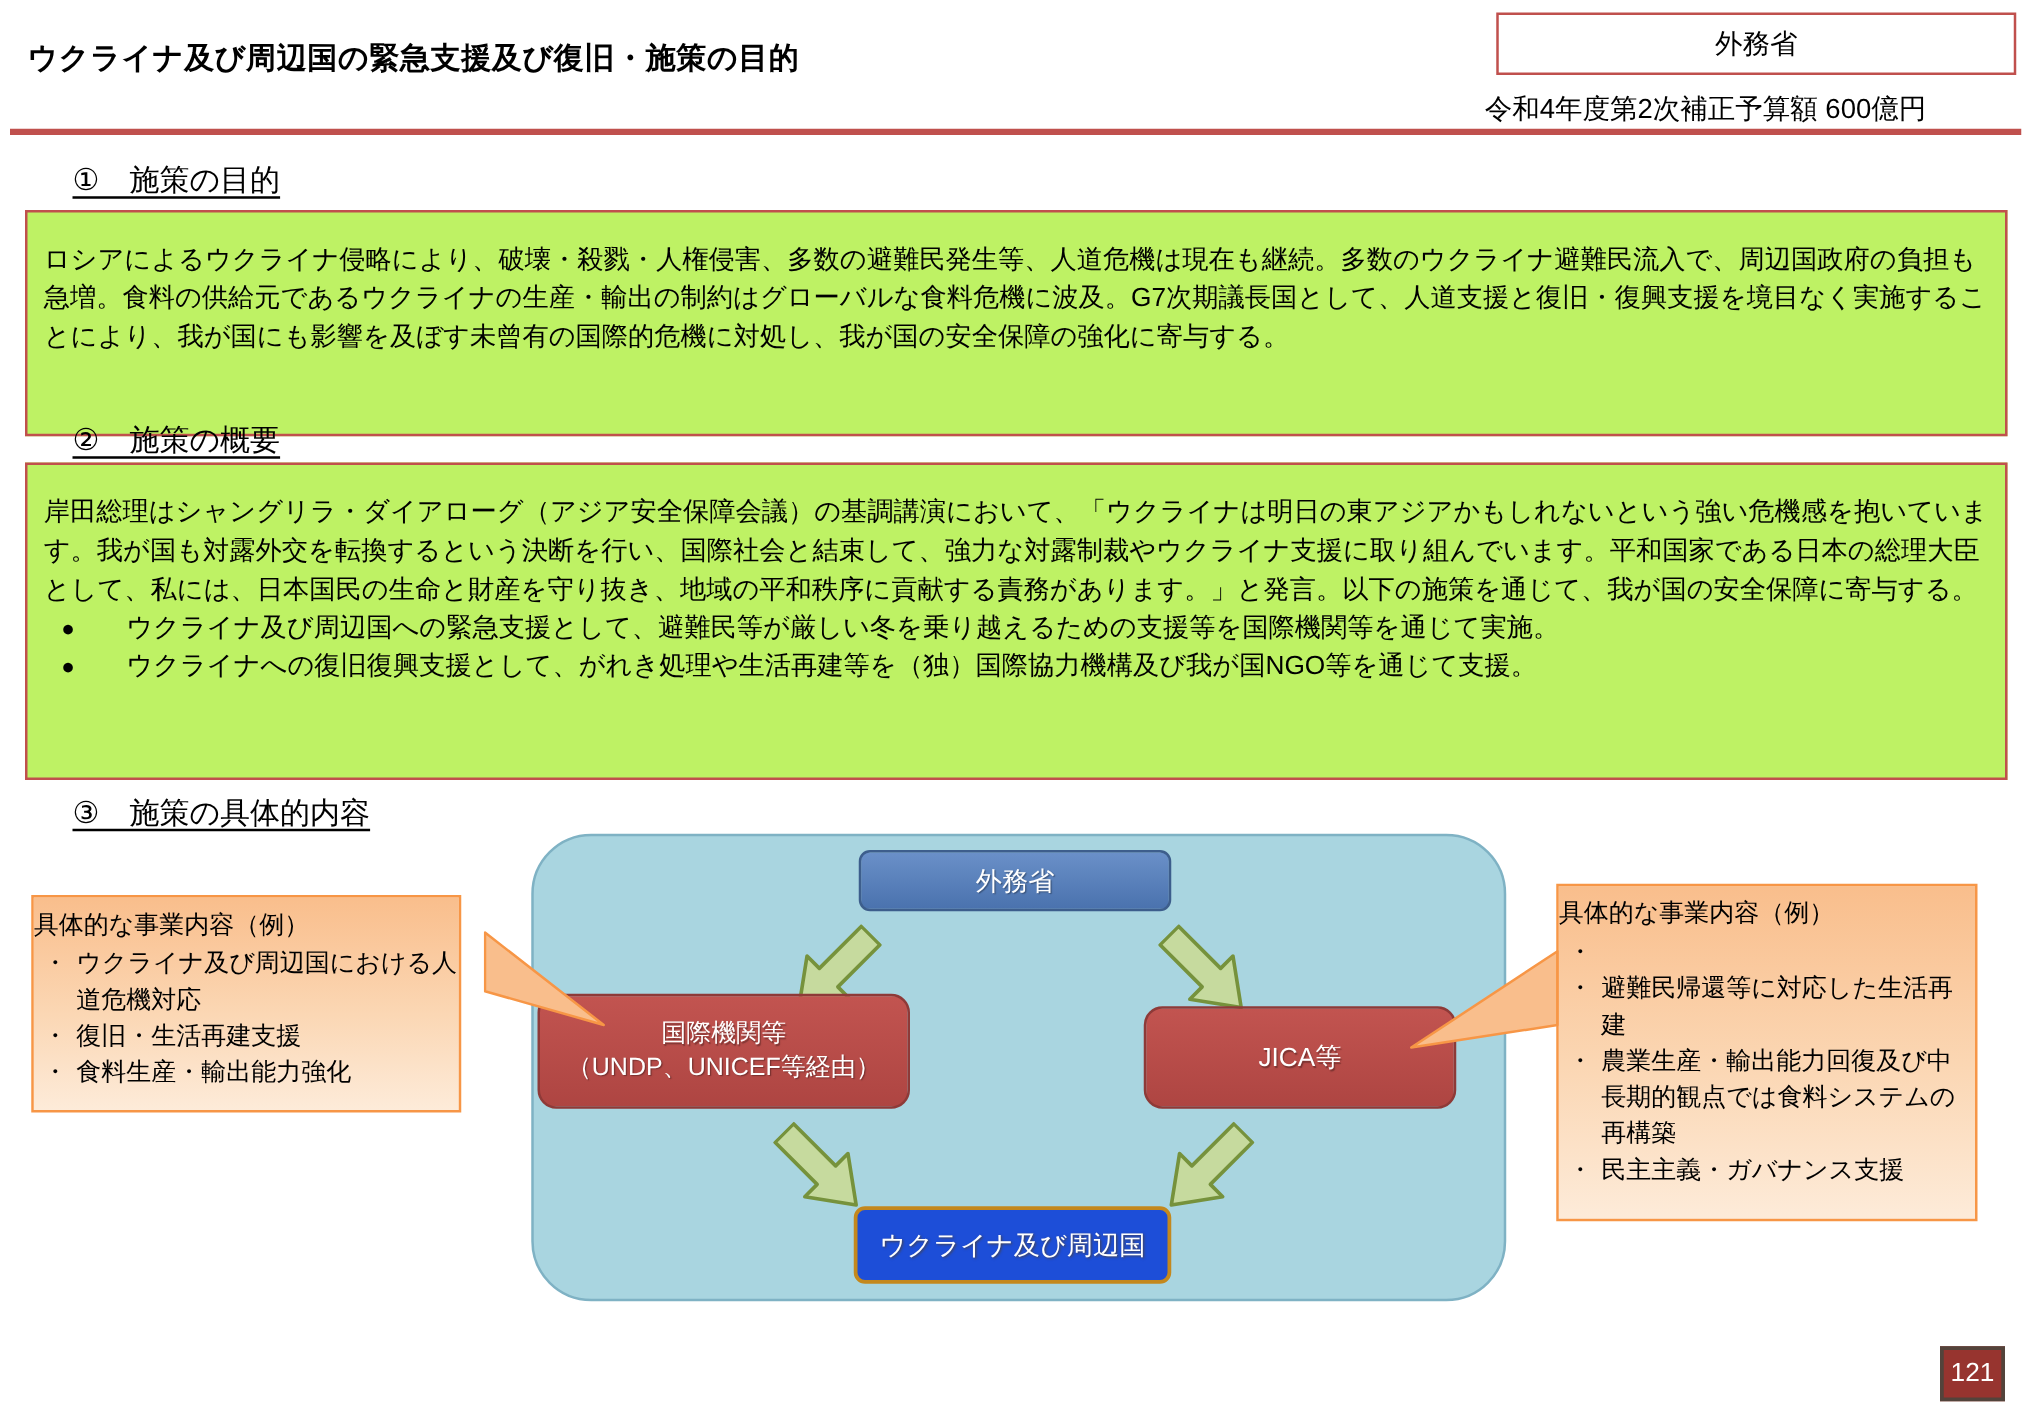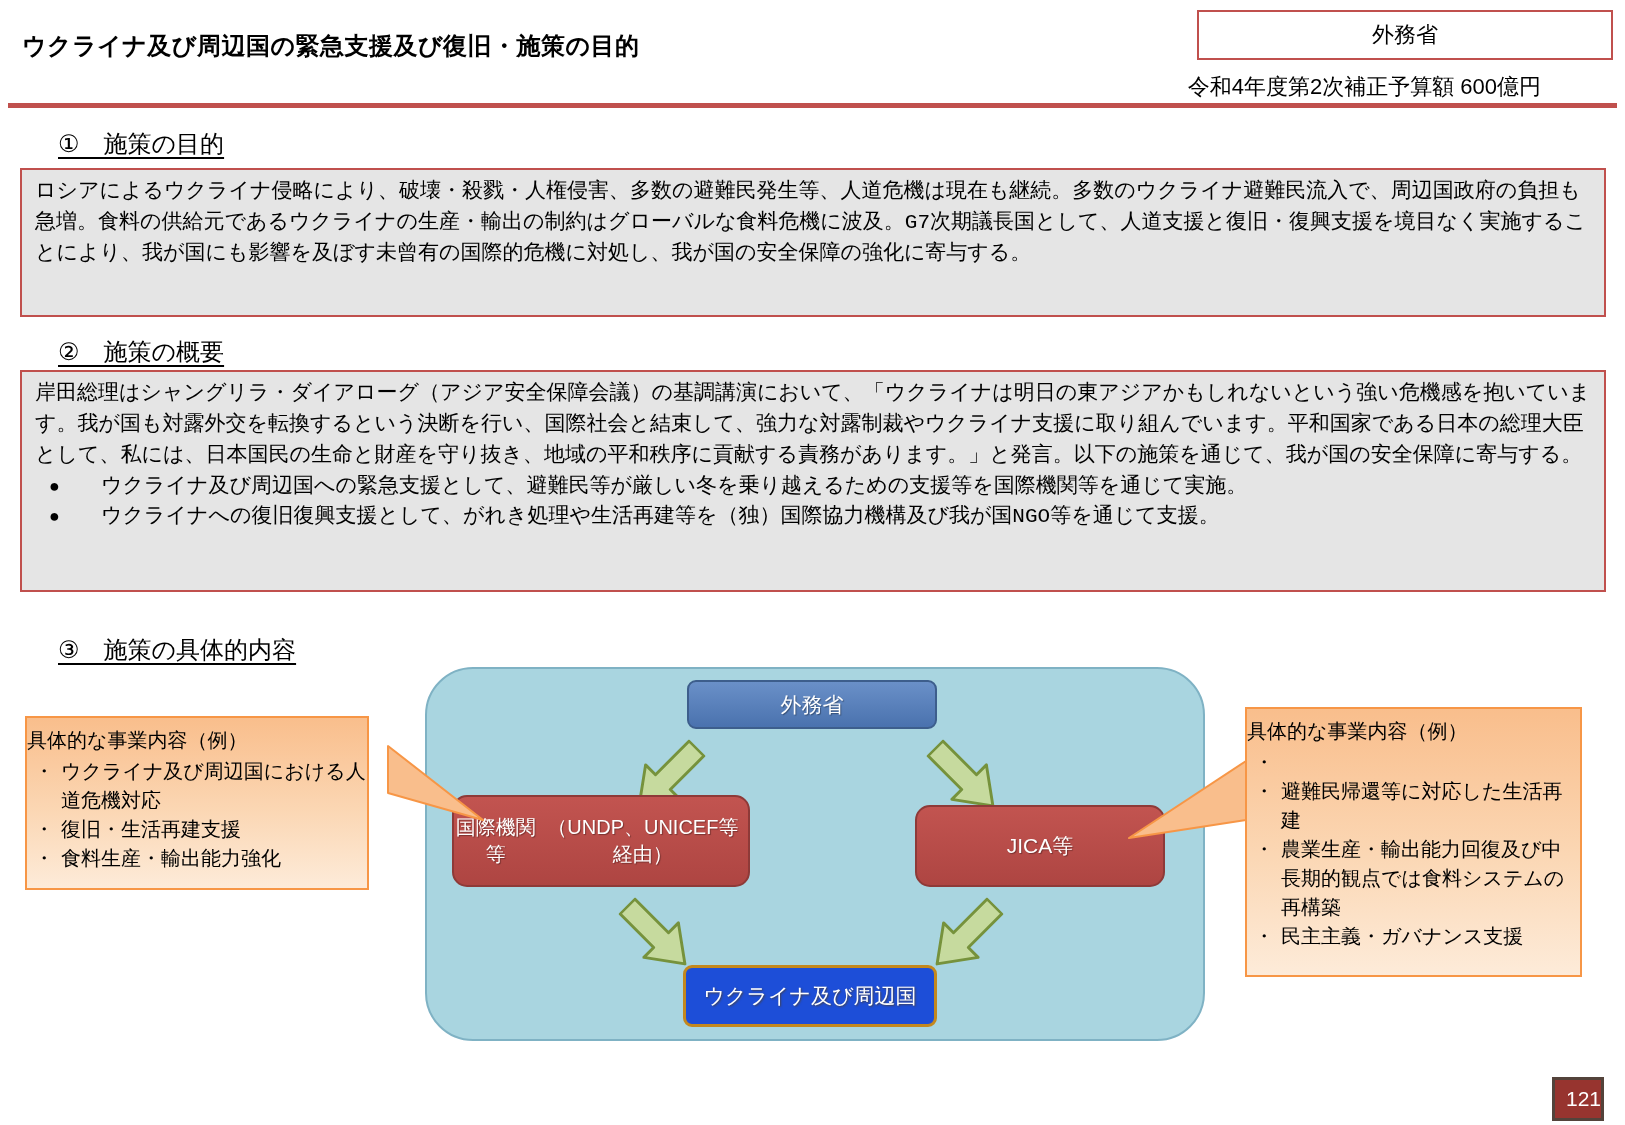--- a/index.html
+++ b/index.html
@@ -10,39 +10,39 @@
   
   .doc-title{position:absolute;left:22px;top:30px;font-size:24px;font-weight:bold;letter-spacing:0.5px;}
   .ministry-box{position:absolute;left:1197px;top:10px;width:412px;height:46px;border:2px solid #C0504D;
     display:flex;align-items:center;justify-content:center;font-size:22px;background:#fff;}
   .budget-line{position:absolute;right:84px;top:72px;font-size:22px;font-weight:normal;margin-left:35px;}
   .top-rule{position:absolute;left:8px;right:8px;top:103px;height:5px;background:#C0504D;}
   
   .sec-heading{position:absolute;left:22px;font-size:24px;text-decoration:underline;text-underline-offset:5px;margin-left:36px;}
   #h1{top:128px;} #h2{top:336px;} #h3{top:634px;}
   
-  .text-box{position:absolute;left:20px;width:1556px;border:2px solid #C0504D;background:#e5e5e5;
-    padding:7px 13px;font-size:21px;line-height:1.47;font-family:Liberation Mono, monospace;}
+  .text-box{position:absolute;left:20px;width:1556px;border:2px solid #C0504D;background:#bef264;
+    padding:23px 13px;font-size:21px;line-height:1.47;}
   #box1{top:168px;height:131px;}
   #box2{top:370px;height:204px;}
   .bullet-row{display:flex;align-items:flex-start;}
   .bullet-row .bmark{flex:0 0 52px;text-align:left;padding-left:14px;font-size:18px;line-height:1.7;}
   .bullet-row .btext{flex:1;}
   
   .diagram{position:absolute;left:0;top:655px;width:1625px;height:470px;}
   .pool{position:absolute;left:425px;top:12px;width:776px;height:370px;background:#A9D5E0;
     border:2px solid #7FB2C4;border-radius:48px;z-index:1;}
   .node{position:absolute;display:flex;align-items:center;justify-content:center;text-align:center;
     color:#fff;z-index:2;}
   .node-mofa{left:687px;top:25px;width:246px;height:45px;font-size:21px;
     background:linear-gradient(180deg,#6A90C8,#4A72AE);border:2px solid #3D5E8C;border-radius:9px;
     text-shadow:1px 1px 1px rgba(0,0,0,.35);}
-  .node-intl{left:452px;top:140px;width:294px;height:88px;font-size:20px;line-height:1.35;
+  .node-intl{left:430px;top:140px;width:294px;height:88px;font-size:20px;line-height:1.35;
     background:linear-gradient(180deg,#C25450,#AE4542);border:2px solid #8E3A38;border-radius:15px;
-    flex-direction:row;text-shadow:1px 1px 1px rgba(0,0,0,.35);text-align:center;}
+    flex-direction:column;text-shadow:1px 1px 1px rgba(0,0,0,.35);text-align:center;}
   .node-jica{left:915px;top:150px;width:246px;height:78px;font-size:21px;
     background:linear-gradient(180deg,#C25450,#AE4542);border:2px solid #8E3A38;border-radius:15px;
     text-shadow:1px 1px 1px rgba(0,0,0,.35);}
   .node-target{left:683px;top:310px;width:248px;height:56px;font-size:21px;
     background:#1d4ed8;border:3px solid #C4881D;border-radius:9px;
     text-shadow:1px 1px 2px rgba(90,60,0,.65);}
   .arrow{position:absolute;width:54px;height:86px;z-index:2;}
   .arrow svg{width:100%;height:100%;}
   #arrow-ul{left:640px;top:80px;transform:rotate(45deg);}
   #arrow-ur{left:938px;top:80px;transform:rotate(-45deg);}
@@ -54,21 +54,21 @@
     padding:8px 0;font-size:20px;line-height:1.45;}
   #callout-left{left:25px;top:61px;width:340px;height:154px;}
   #callout-right{left:1245px;top:52px;width:333px;height:250px;}
   .callout .co-title{margin-bottom:2px;}
   .co-item{display:flex;align-items:flex-start;}
   .co-item .cmark{flex:0 0 34px;text-align:center;}
   .co-item .ctext{flex:1;}
   .tail{position:absolute;z-index:3;}
   
   .page-box{position:absolute;left:1552px;top:1077px;width:46px;height:38px;background:#97342F;
-    border:3px solid #53433B;display:flex;align-items:center;justify-content:flex-end;
+    border:3px solid #53433B;display:flex;align-items:center;justify-content:center;
     color:#fff;font-size:21px;}
 </style>
 </head>
 <body>
 
 <div class="doc-title">ウクライナ及び周辺国の緊急支援及び復旧・施策の目的</div>
 <div class="ministry-box">
   <span>外務省</span>
 </div>
 <div class="budget-line">令和4年度第2次補正予算額 600億円</div>

